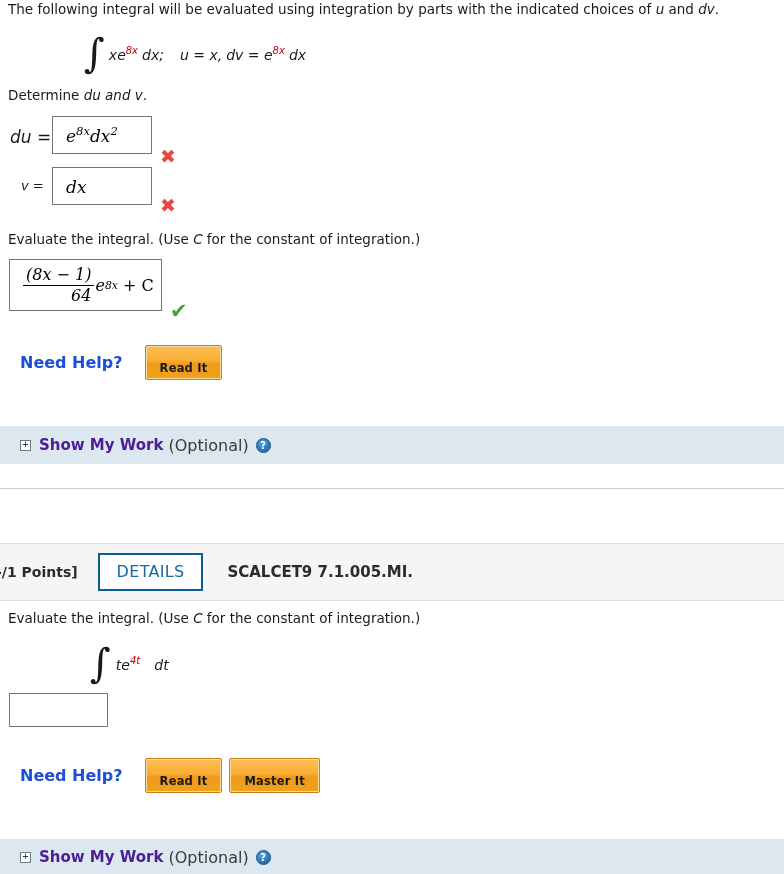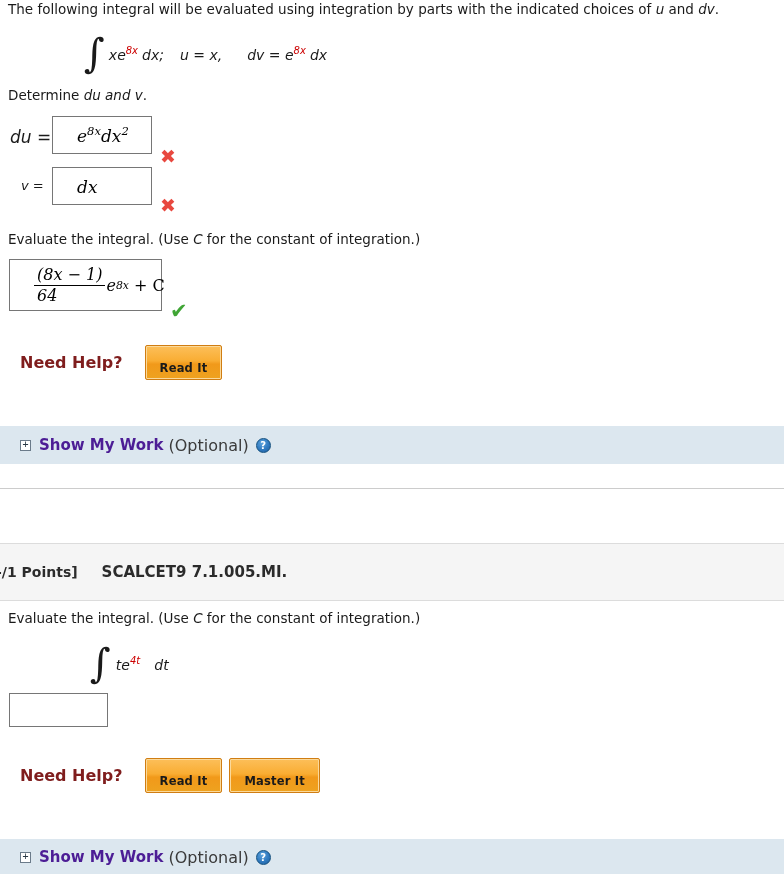--- a/index.html
+++ b/index.html
@@ -61,48 +61,48 @@
     font-size: 0.68em;
     vertical-align: super;
     font-style: italic;
     color: #000;
   }
   .mj .op { font-style: normal; }
 
   .frac {
     display: inline-block;
     vertical-align: middle;
-    text-align: left;
+    text-align: right;
     line-height: 1.08;
   }
   .frac .num { display: block; padding: 0 3px; }
   .frac .bar { display: block; border-bottom: 1px solid #000; height: 1px; margin: 1px 0; }
   .frac .den { display: block; padding: 0 3px; }
 
   
   .answerbox {
     border: 1px solid #767676;
     background: #fff;
     box-sizing: border-box;
     display: flex;
     align-items: center;
-    padding: 0 24px;
+    padding: 0 13px;
   }
 
   .mark {
     font-size: 19px;
     font-weight: bold;
     line-height: 1;
   }
   .mark-x { color: #e8483f; }
   .mark-check { color: #3fa535; font-size: 21px; }
 
   
   .needhelp-label {
-    color: #7f1d1d;
+    color: #1d4ed8;
     font-weight: bold;
     font-size: 16px;
     font-family: "DejaVu Sans", "Liberation Sans", sans-serif;
   }
   .helpbtn {
     display: inline-block;
     border: 1px solid #d07d12;
     background: linear-gradient(to bottom, #fcbf5a 0%, #f9ad33 45%, #f1991a 55%, #eea21f 100%);
     box-shadow: inset 0 0 0 1px #fbd99a;
     border-radius: 2px;
@@ -215,21 +215,21 @@
   .abs { position: absolute; }
 </style>
 </head>
 <body>
 
 <div class="abs prompt" style="left:8px; top:0px; width:760px;">
   <span>The following integral will be evaluated using integration by parts with the indicated choices of </span><span class="it">u</span><span> and </span><span class="it">dv</span><span>.</span>
 </div>
 
 <div class="abs math" style="left:84px; top:34px;">
-  <span class="intsym">∫</span><span style="margin-left:4px;">xe</span><span class="sup">8x</span><span style="margin-left:4px;">dx;</span><span style="margin-left:16px;">u = x,</span><span style="margin-left:25px;">dv = e</span><span class="sup">8x</span><span style="margin-left:4px;">dx</span>
+  <span class="intsym">∫</span><span style="margin-left:4px;">xe</span><span class="sup">8x</span><span style="margin-left:4px;">dx;</span><span style="margin-left:16px;">u = x,</span><span style="margin-left:4px;">dv = e</span><span class="sup">8x</span><span style="margin-left:4px;">dx</span>
 </div>
 
 <div class="abs prompt" style="left:8px; top:86px;text-align:center;">
   <span>Determine </span><span class="it">du and v</span><span>.</span>
 </div>
 
 <div class="abs math" style="left:10px; top:127px; font-size:17px;">du  =</div>
 <div class="abs answerbox" style="left:52px; top:116px; width:100px; height:38px;">
   <span class="mj" style="font-size:17px;"><span>e</span><span class="sup">8x</span><span>dx</span><span class="sup">2</span></span>
 </div>
@@ -268,20 +268,21 @@
   <span class="expander">+</span>
   <span class="smw-title">Show My Work</span>
   <span class="smw-optional">(Optional)</span>
   <span class="helpicon">?</span>
 </div>
 
 <div class="hr-line" style="top:488px;"></div>
 
 <div class="qheader" style="top:543px; height:58px;">
   <span class="points" style="margin-left:-4px;">-/1 Points]</span>
+  <span class="details-btn" style="margin-left:20px;">DETAILS</span>
   <span class="qcode" style="margin-left:24px;">SCALCET9 7.1.005.MI.</span>
 </div>
 
 <div class="abs prompt" style="left:8px; top:609px;">
   <span>Evaluate the integral. (Use </span><span class="it">C</span><span> for the constant of integration.)</span>
 </div>
 
 <div class="abs math" style="left:90px; top:644px;">
   <span class="intsym">∫</span><span style="margin-left:5px;">te</span><span class="sup">4t</span><span style="margin-left:14px;">dt</span>
 </div>

